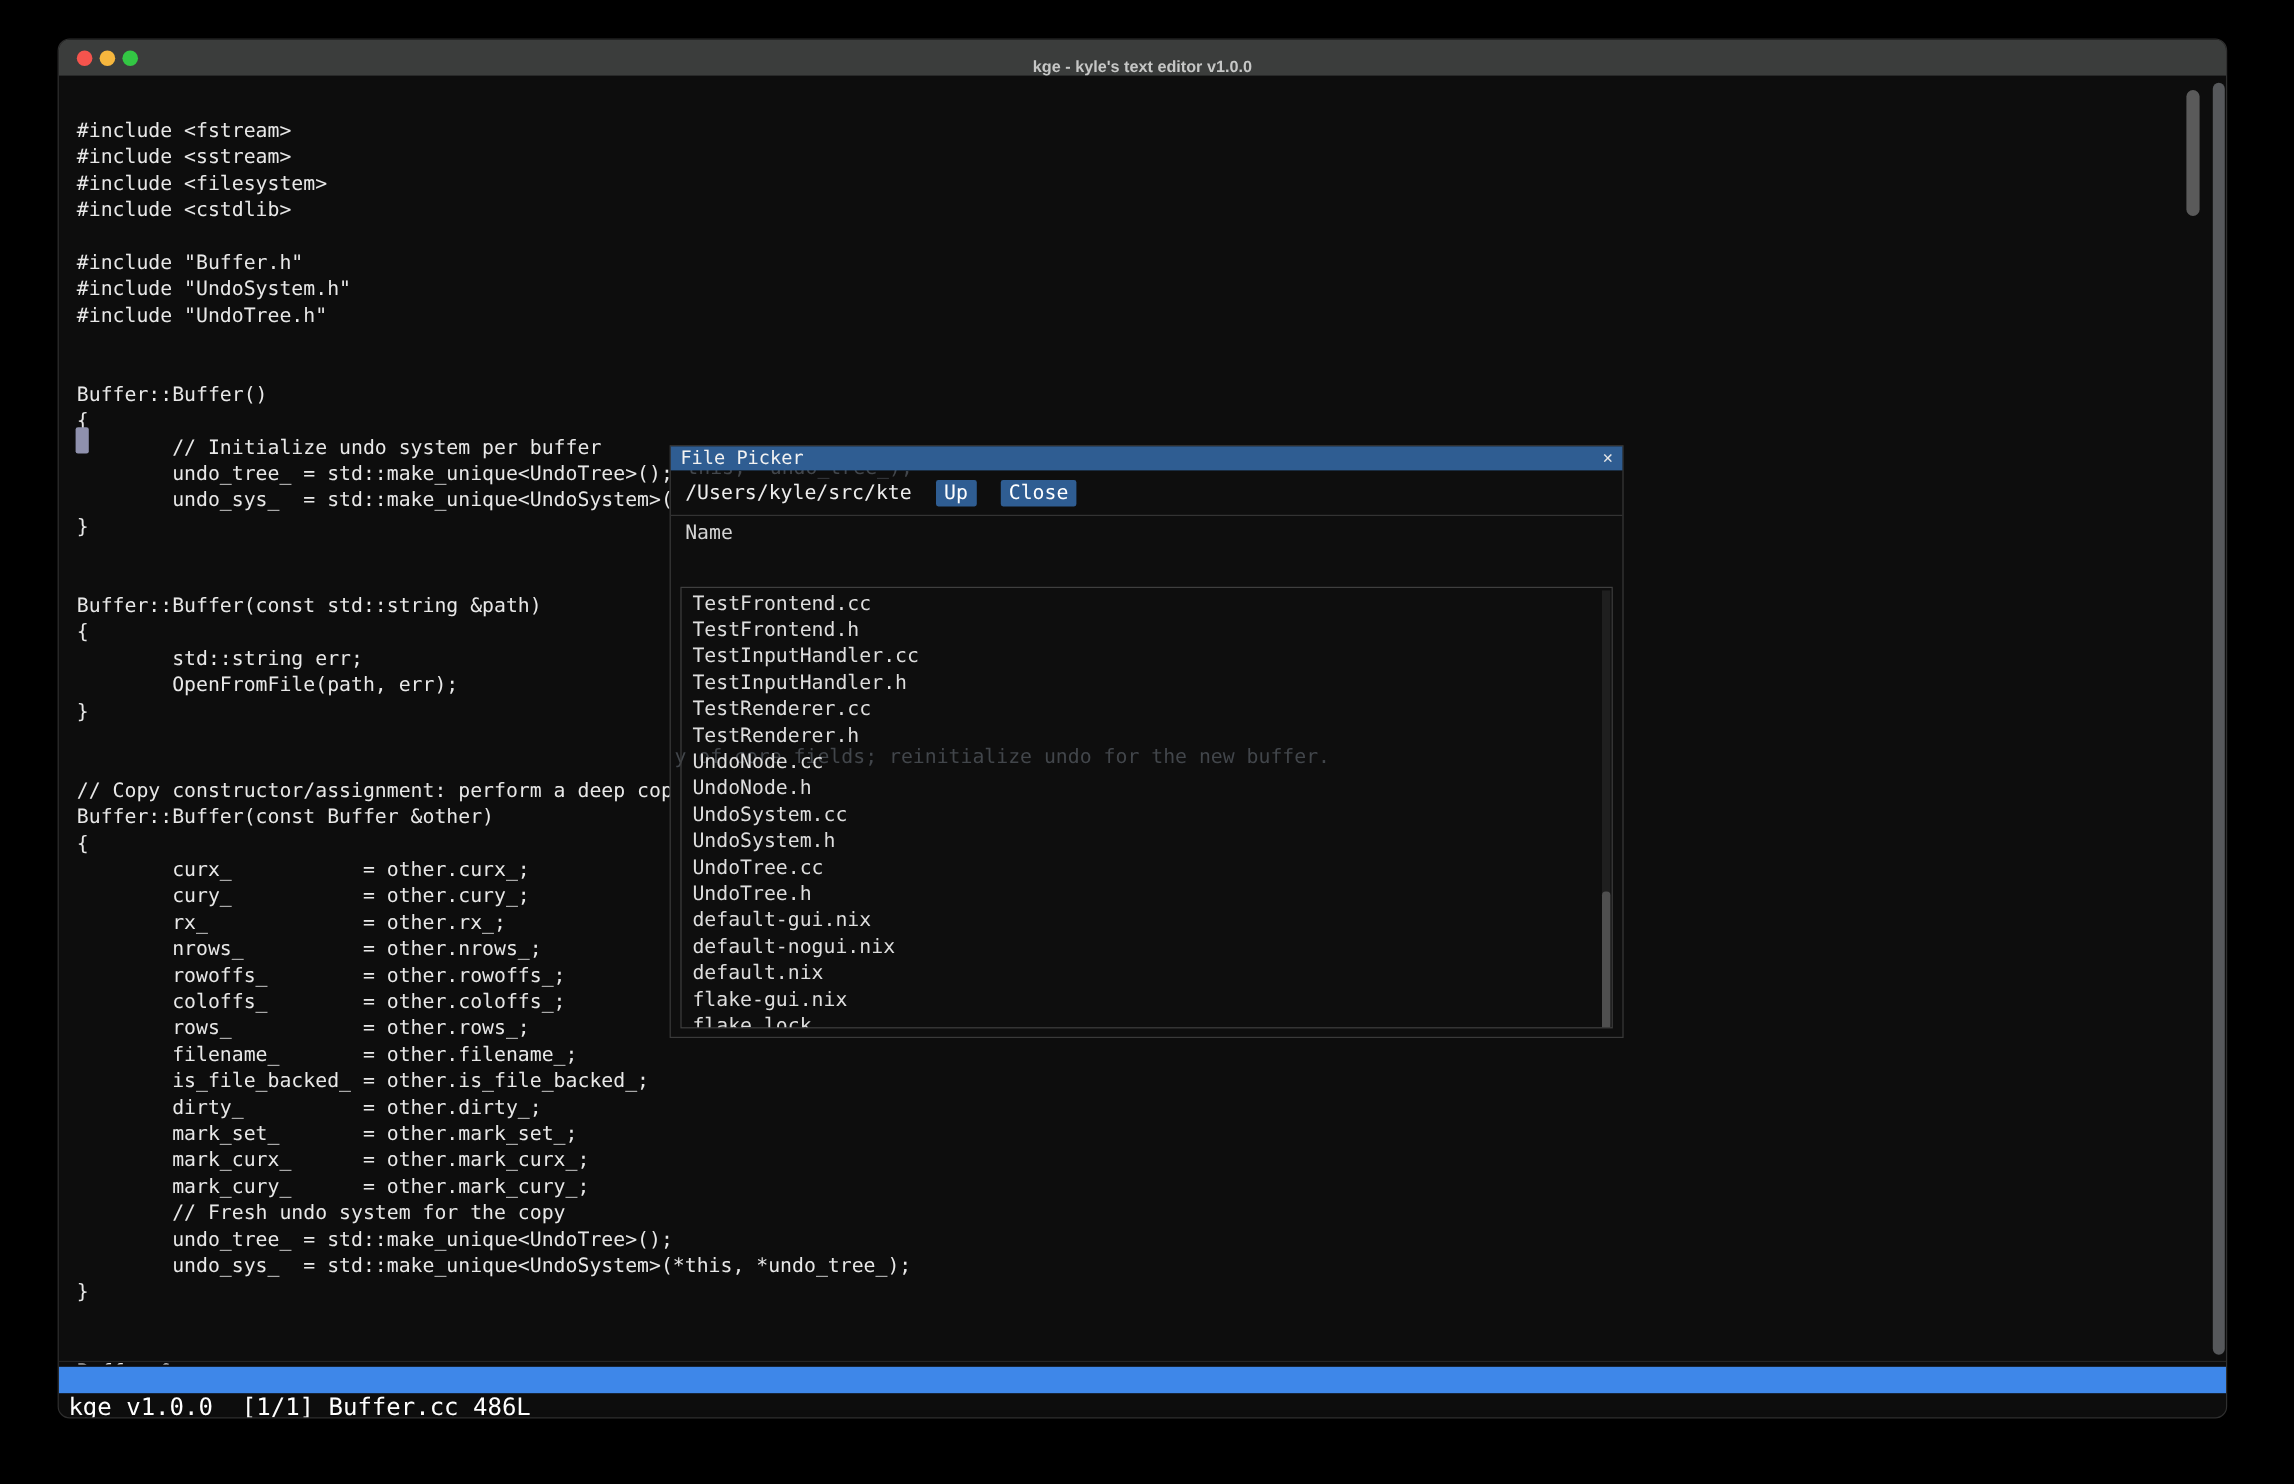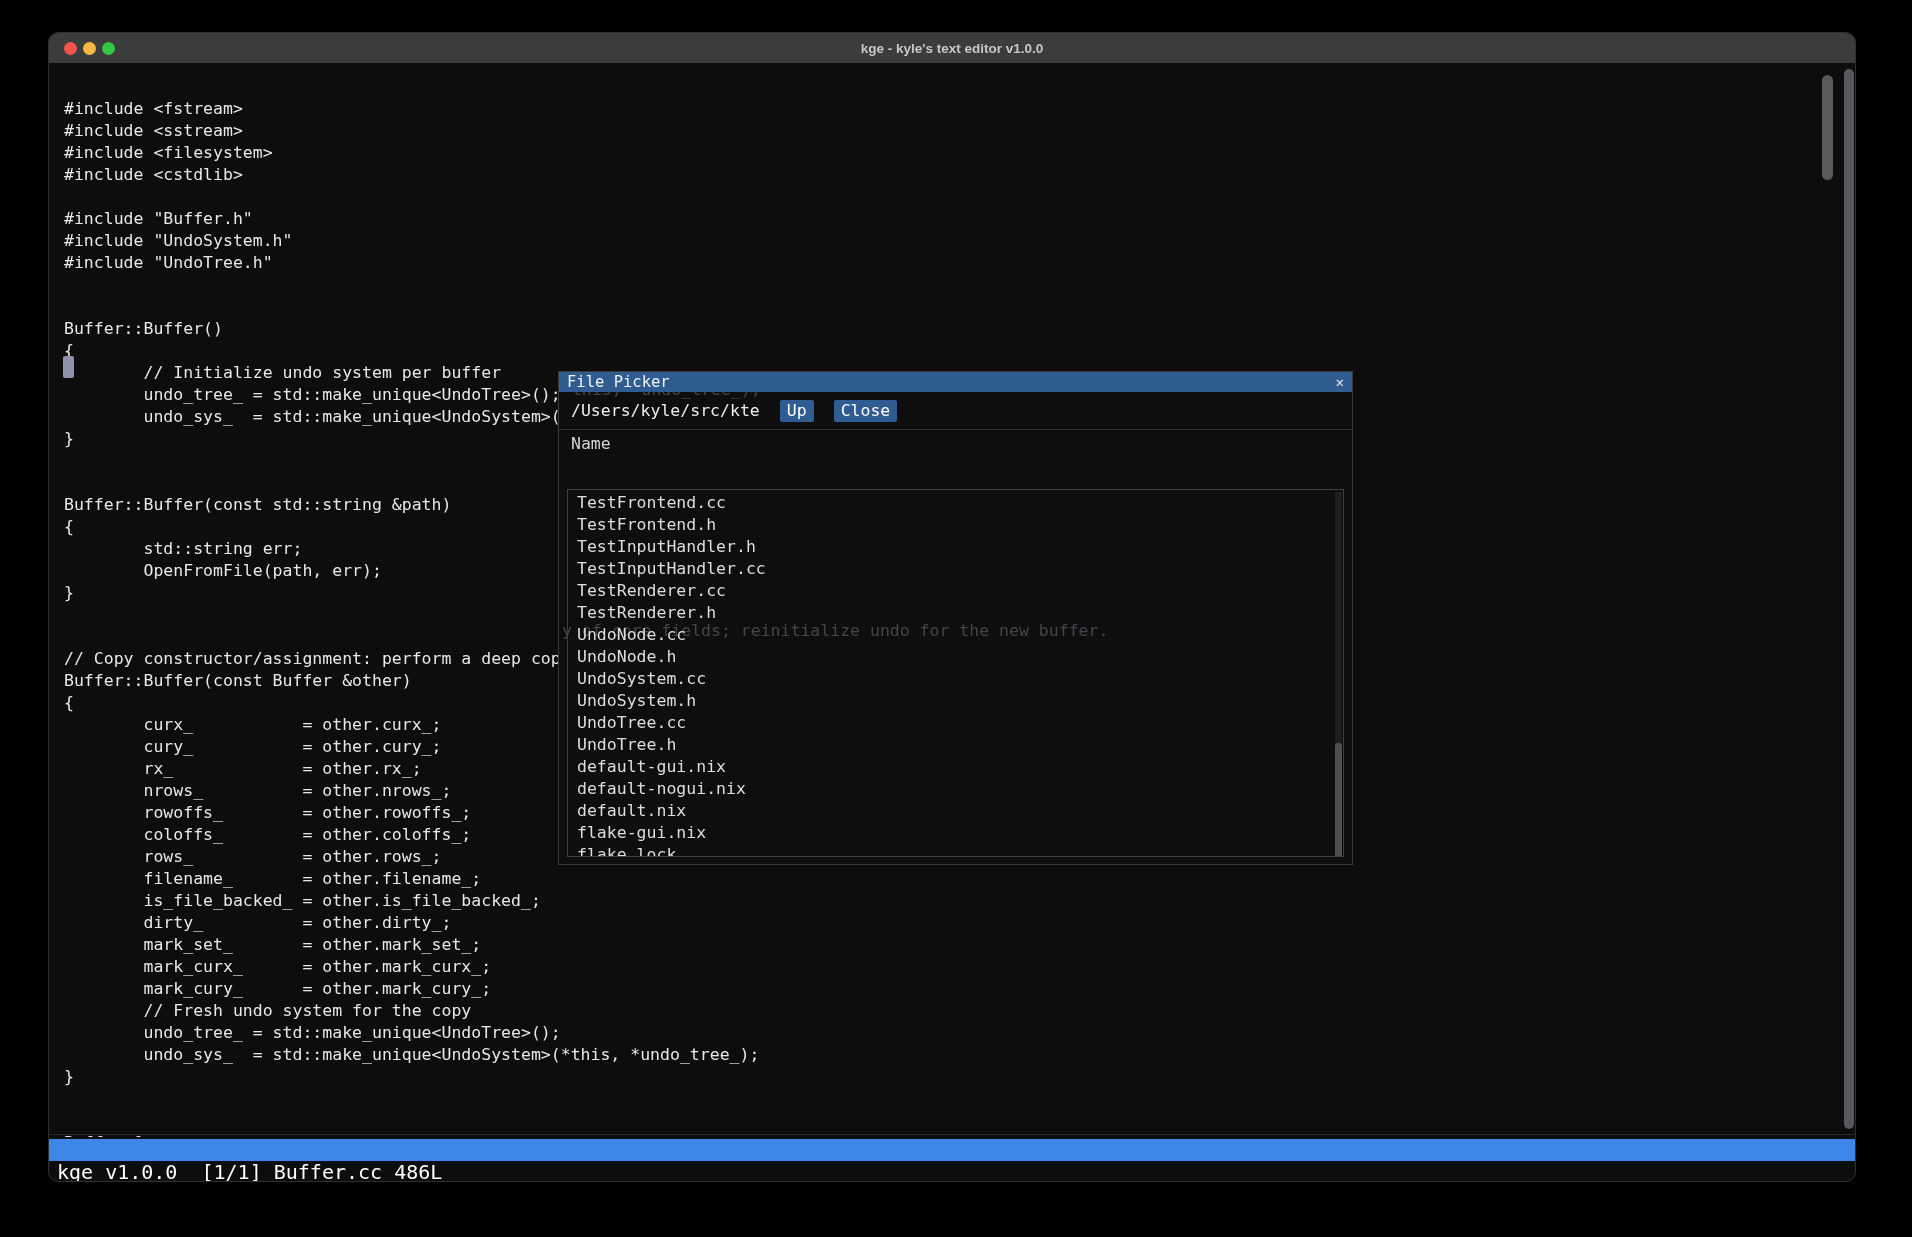--- a/index.html
+++ b/index.html
@@ -13,21 +13,21 @@
   .window {
     position:absolute; left:48px; top:32px; width:1808px; height:1150px;
     background:var(--window_bg); border:1px solid var(--window_border);
     border-radius:10px; box-sizing:border-box; overflow:hidden;
   }
 
   
   .titlebar {
     position:absolute; top:0; left:0; right:0; height:30px;
     background:var(--titlebar_bg);
-    display:flex; align-items:center; z-index:4;
+    display:flex; align-items:flex-end; z-index:4;
   }
   .traffic { position:absolute; left:15px; top:9px; display:flex; gap:6px; }
   .light { width:13px; height:13px; border-radius:50%; }
   .light.red    { background:var(--traffic_red); }
   .light.yellow { background:var(--traffic_yellow); }
   .light.green  { background:var(--traffic_green); }
   .title-text {
     width:100%; text-align:center;
     font-family:"Liberation Sans", sans-serif;
     font-size:13.5px; font-weight:bold; color:var(--titlebar_text);
@@ -194,22 +194,22 @@
       <span class="btn">Close</span>
     </div>
 
     <div class="name-row">Name</div>
 
     <div class="file-list">
       <div class="list-track"></div>
       <div class="list-thumb"></div>
     <div class="file-row">TestFrontend.cc</div>
         <div class="file-row">TestFrontend.h</div>
+        <div class="file-row">TestInputHandler.cc</div>
         <div class="file-row">TestInputHandler.h</div>
-        <div class="file-row">TestInputHandler.cc</div>
         <div class="file-row">TestRenderer.cc</div>
         <div class="file-row">TestRenderer.h</div>
         <div class="file-row">UndoNode.cc</div>
         <div class="file-row">UndoNode.h</div>
         <div class="file-row">UndoSystem.cc</div>
         <div class="file-row">UndoSystem.h</div>
         <div class="file-row">UndoTree.cc</div>
         <div class="file-row">UndoTree.h</div>
         <div class="file-row">default-gui.nix</div>
         <div class="file-row">default-nogui.nix</div>

